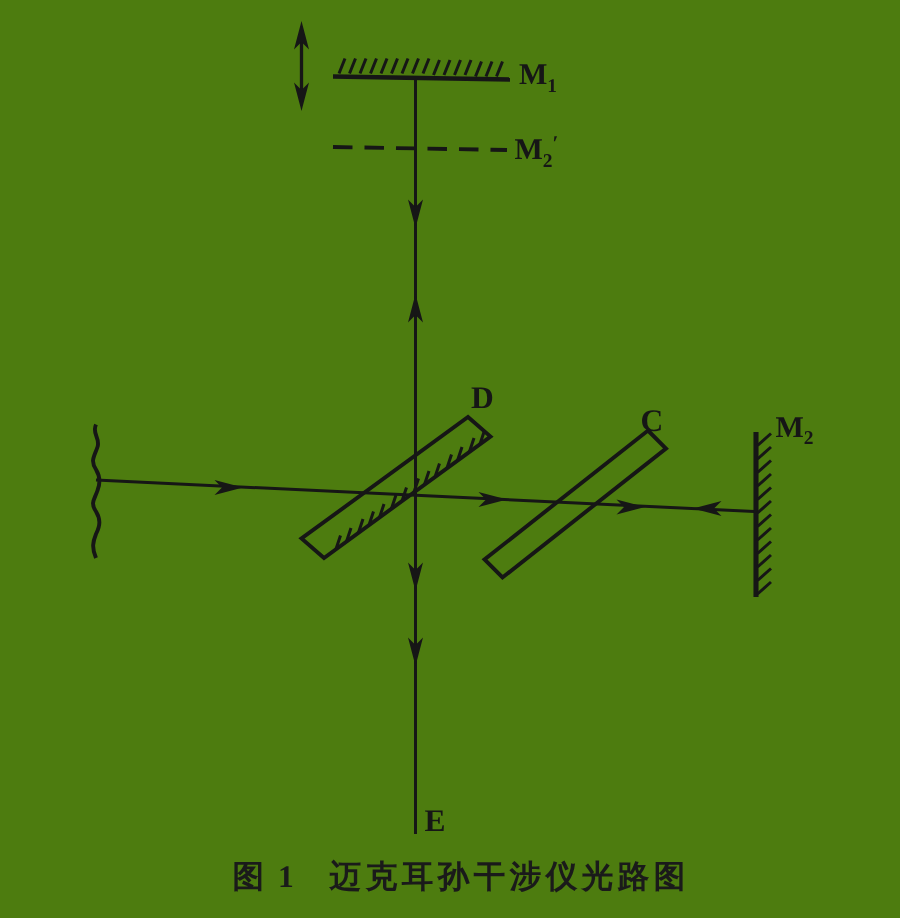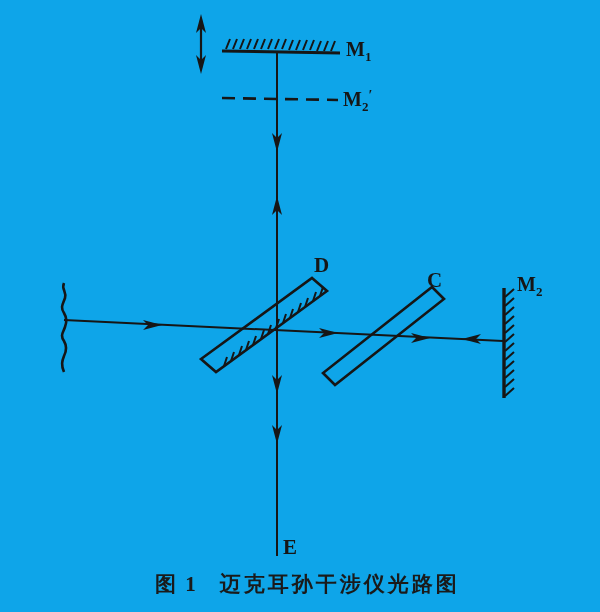--- a/index.html
+++ b/index.html
@@ -7,21 +7,21 @@
     padding: 0;
     background: #ffffff;
     width: 600px;
     height: 612px;
     overflow: hidden;
   }
   .stage {
     position: relative;
     width: 600px;
     height: 612px;
-    background: #0ea5e9;
+    background: #4d7c0f;
   }
   svg { display: block; }
   .ink-line { stroke: #161616; fill: none; }
   .ink-fill { fill: #161616; stroke: none; }
   .lbl {
     fill: #161616;
     font-family: "Liberation Serif", "DejaVu Serif", serif;
     font-weight: bold;
   }
   .caption {

